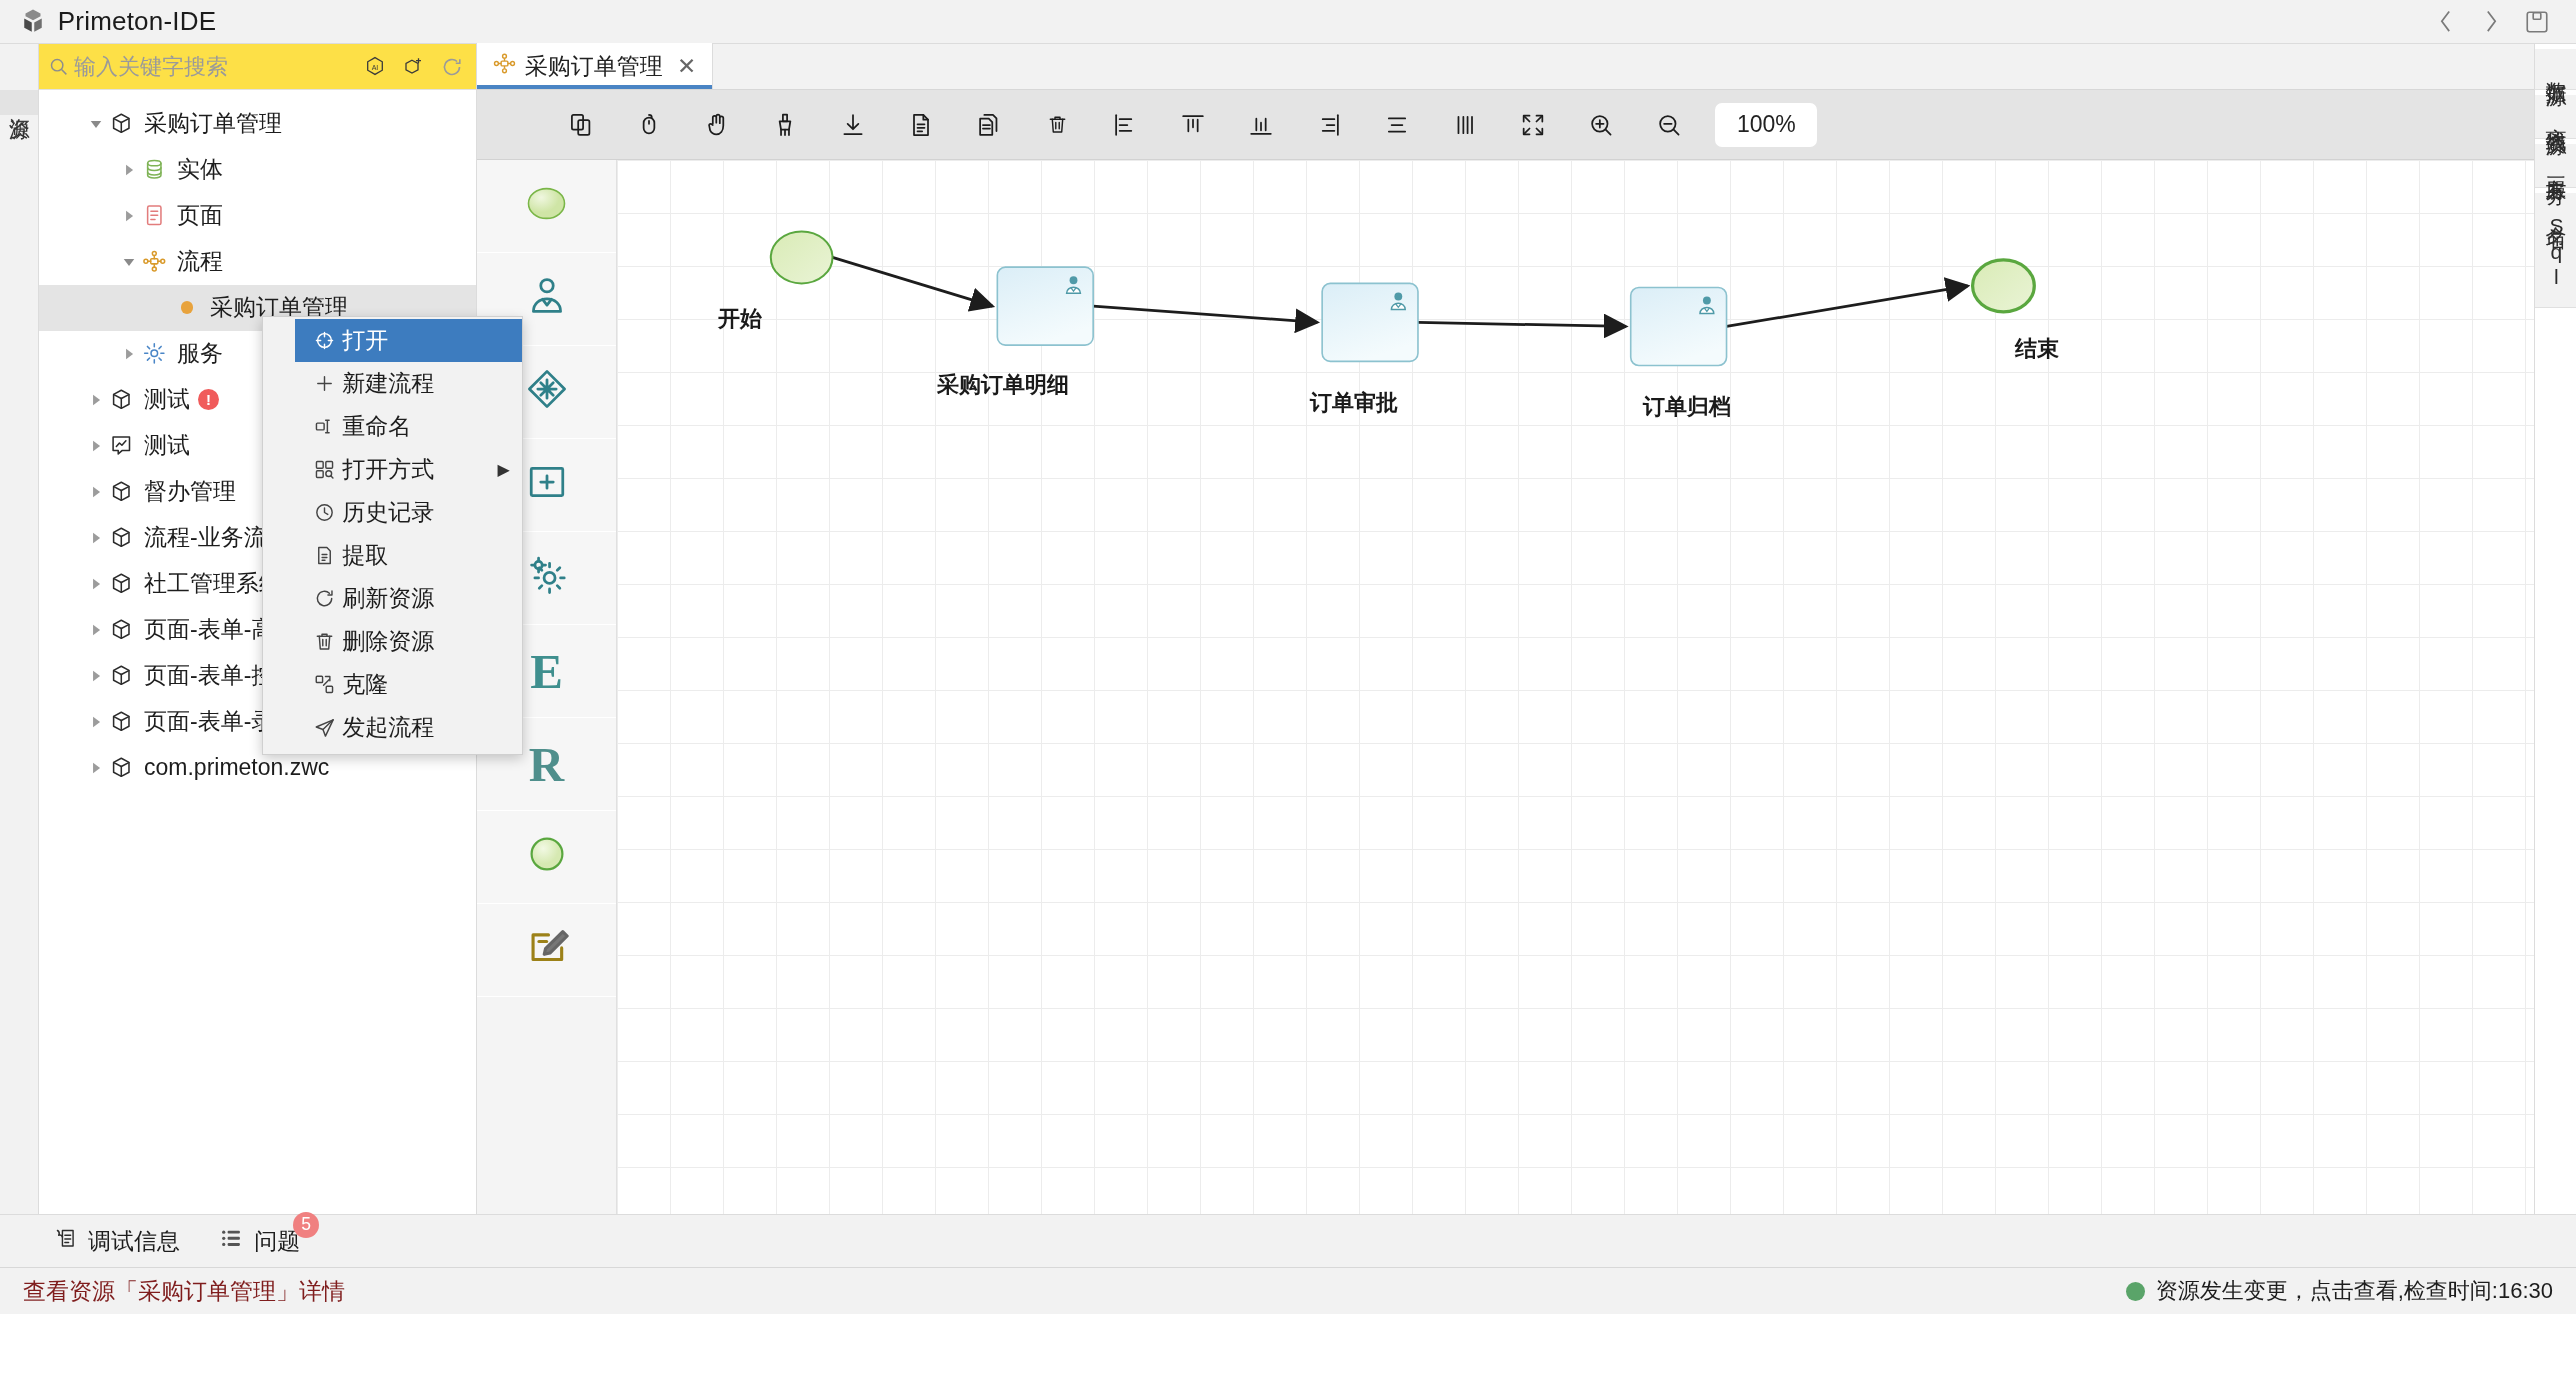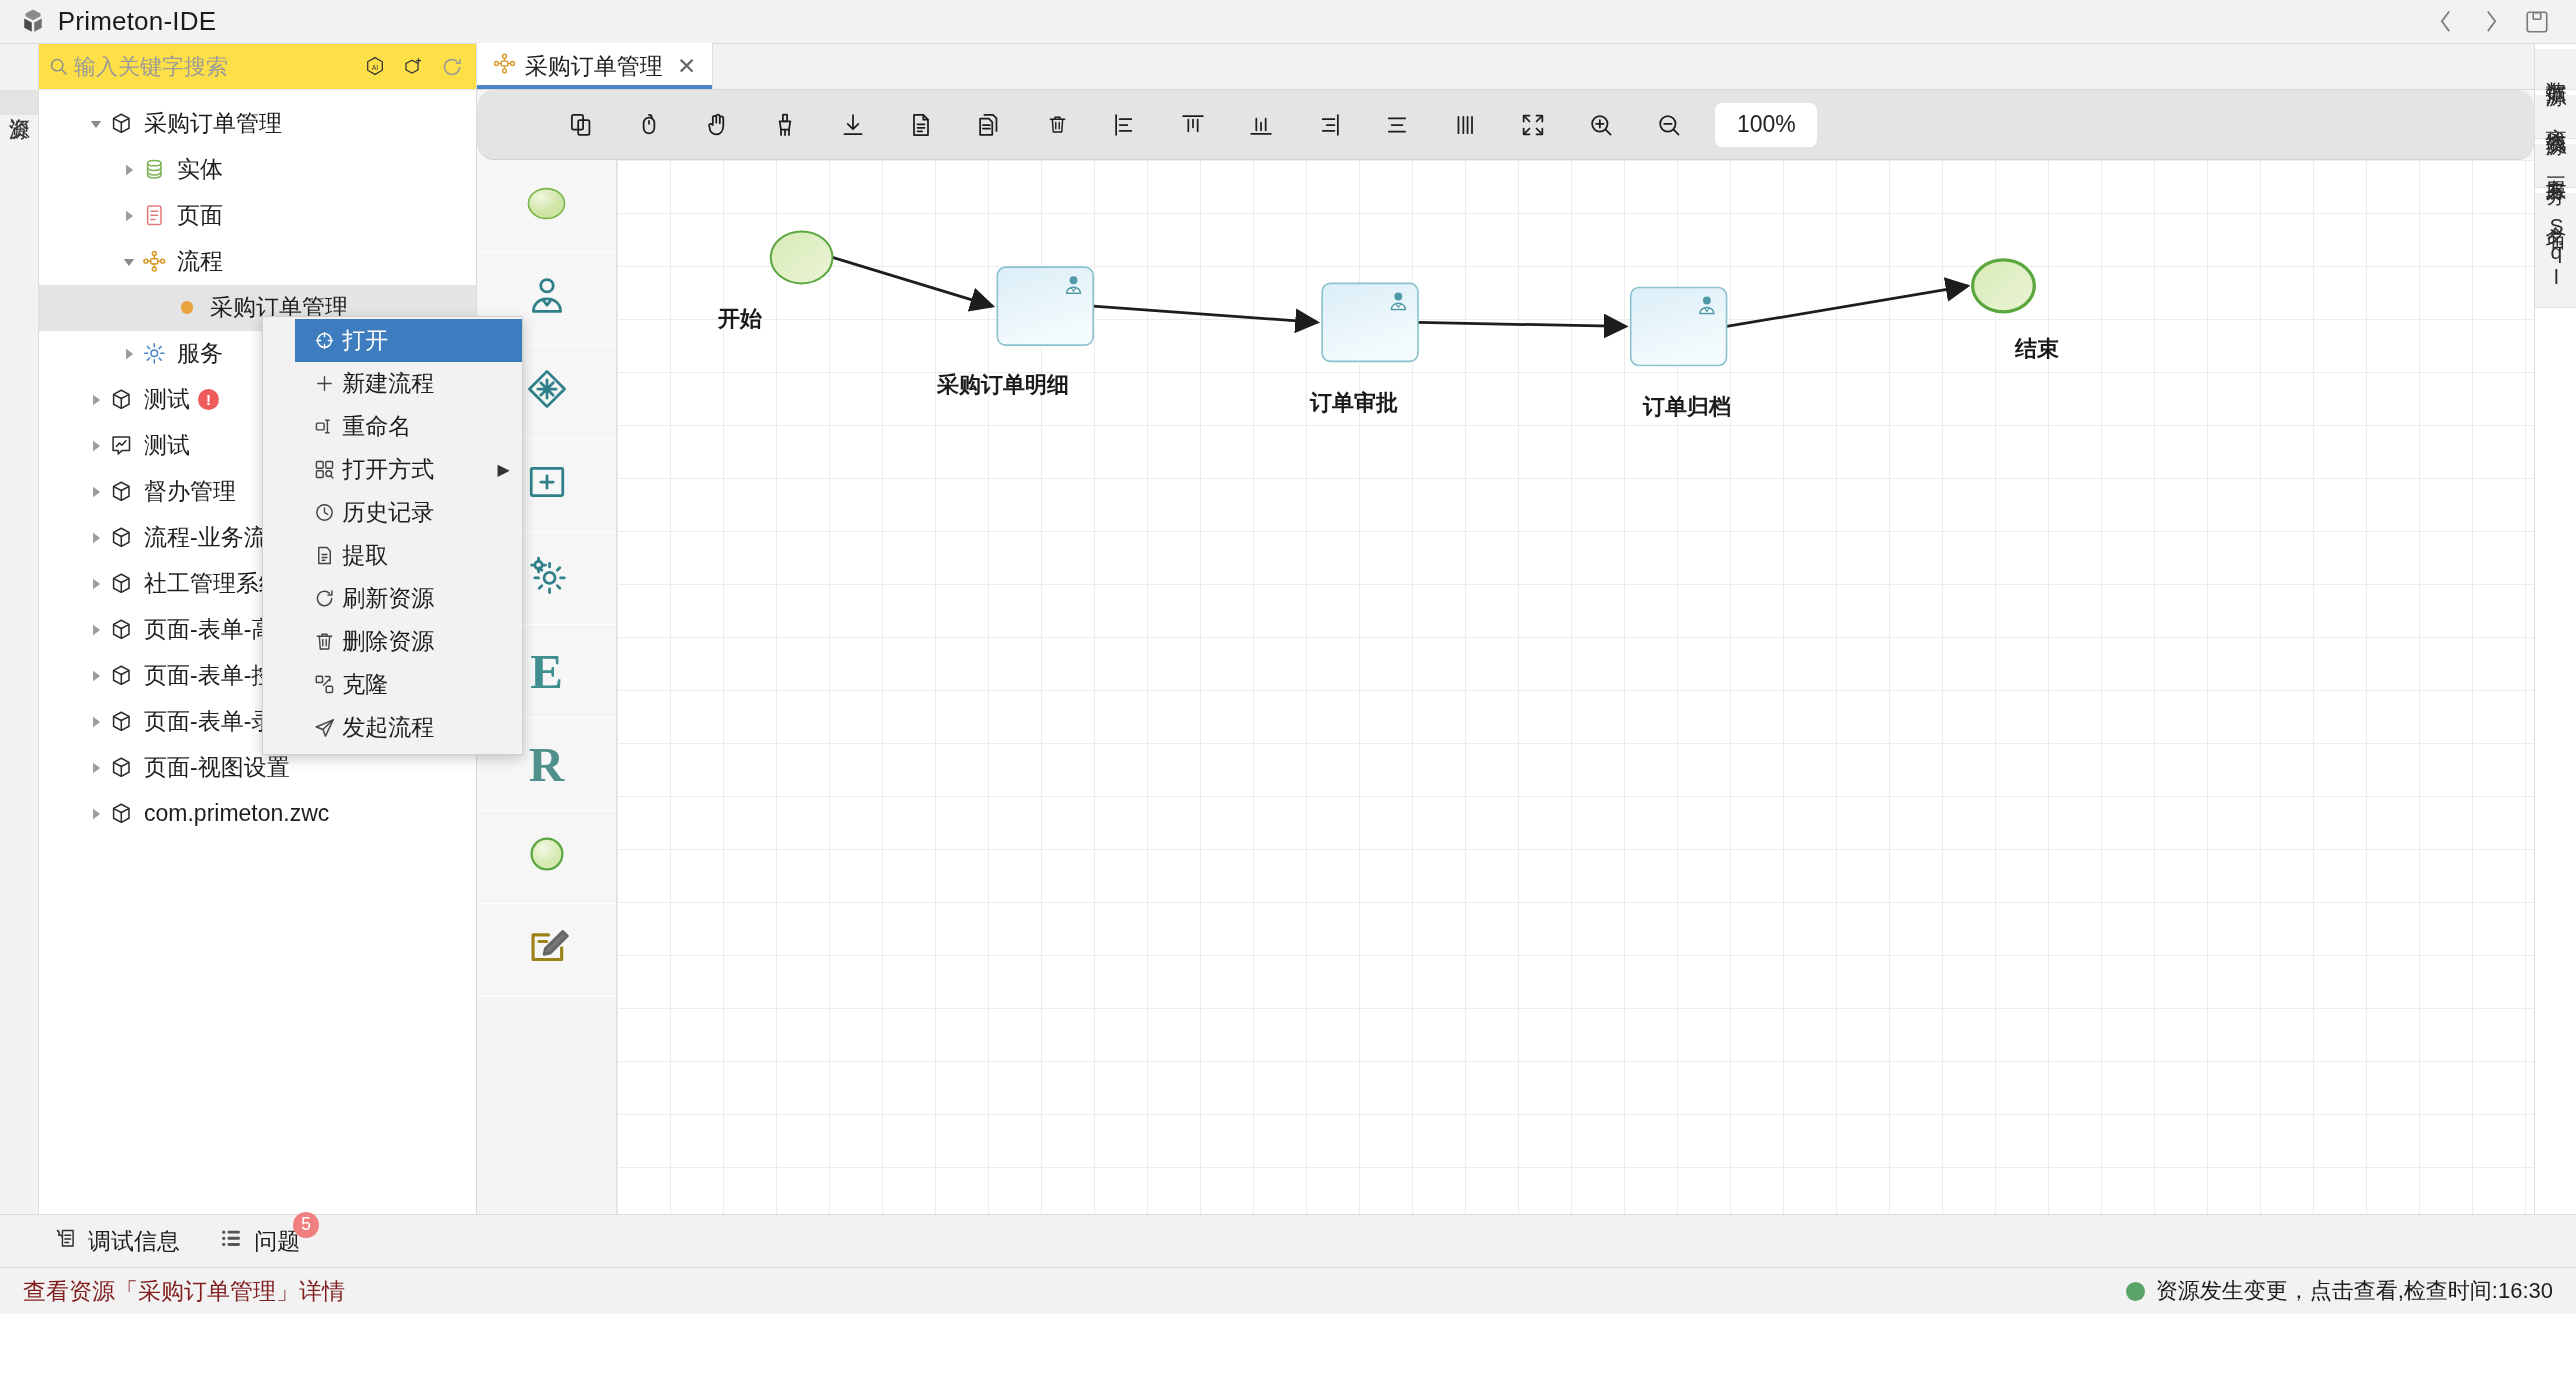--- a/index.html
+++ b/index.html
@@ -75,21 +75,21 @@
   .tabstrip { height:46px; background:#f2f2f2; border-bottom:0.9px solid #d7d7d7; display:flex; align-items:flex-end; }
   .tab {
     height:46px; display:flex; align-items:center; gap:8.8px; padding:0 16px;
     background:#ffffff; border-right:0.9px solid #dcdcdc; position:relative; font-size:23px;
   }
   .tab::after { content:""; position:absolute; left:0; right:0; bottom:0; height:4.4px; background:#4a84c4; }
   .tab-close { color:#666; font-size:23px; margin-left:5.3px; }
 
   .cvtoolbar {
     height:70px; background:#e4e4e4; border-bottom:0.9px solid #d2d2d2;
-    display:flex; align-items:center; padding-left:70px; gap:0;border-radius:17px;
+    display:flex; align-items:center; padding-left:70px; gap:0;
   }
   .tb { width:68px; height:54px; display:flex; align-items:center; justify-content:center; color:#1d1d1d; }
   .tb svg { display:block; }
   .zoomval {
     margin-left:12.3px; width:102px; height:44px; background:#fff; border-radius:7px;
     display:flex; align-items:center; justify-content:center; font-size:23px; color:#222;
   }
 
   .canvaswrap { flex:1; display:flex; min-height:0; }
   .palette { width:140px; flex:0 0 140px; background:#f4f4f4; border-right:0.9px solid #e0e0e0; }
@@ -410,35 +410,20 @@
               </svg>
             </span>
             <span class="tico">
               <svg width="24.6" height="24.6" viewBox="0 0 24 24" fill="none" stroke="#2c2c2c" stroke-width="1.5" stroke-linecap="round" stroke-linejoin="round">
                 <path d="M12 3.2l7.5 4v9.6L12 20.8 4.5 16.8V7.2z"></path>
                 <path d="M4.7 7.4L12 11.2l7.3-3.8"></path>
                 <path d="M12 11.2v9.4"></path>
               </svg>
             </span>
             <span class="tlabel">页面-表单-录入</span>
-          </div>
-          <div class="tnode lvl0">
-            <span class="caret">
-              <svg width="14" height="14" viewBox="0 0 12 12">
-                <path d="M3.5 1.5v9L9.5 6z" fill="#9c9c9c"></path>
-              </svg>
-            </span>
-            <span class="tico">
-              <svg width="24.6" height="24.6" viewBox="0 0 24 24" fill="none" stroke="#2c2c2c" stroke-width="1.5" stroke-linecap="round" stroke-linejoin="round">
-                <path d="M12 3.2l7.5 4v9.6L12 20.8 4.5 16.8V7.2z"></path>
-                <path d="M4.7 7.4L12 11.2l7.3-3.8"></path>
-                <path d="M12 11.2v9.4"></path>
-              </svg>
-            </span>
-            <span class="tlabel">页面-视图设置</span>
           </div>
           <div class="tnode lvl0">
             <span class="caret">
               <svg width="14" height="14" viewBox="0 0 12 12">
                 <path d="M3.5 1.5v9L9.5 6z" fill="#9c9c9c"></path>
               </svg>
             </span>
             <span class="tico">
               <svg width="24.6" height="24.6" viewBox="0 0 24 24" fill="none" stroke="#2c2c2c" stroke-width="1.5" stroke-linecap="round" stroke-linejoin="round">
                 <path d="M12 3.2l7.5 4v9.6L12 20.8 4.5 16.8V7.2z"></path>

